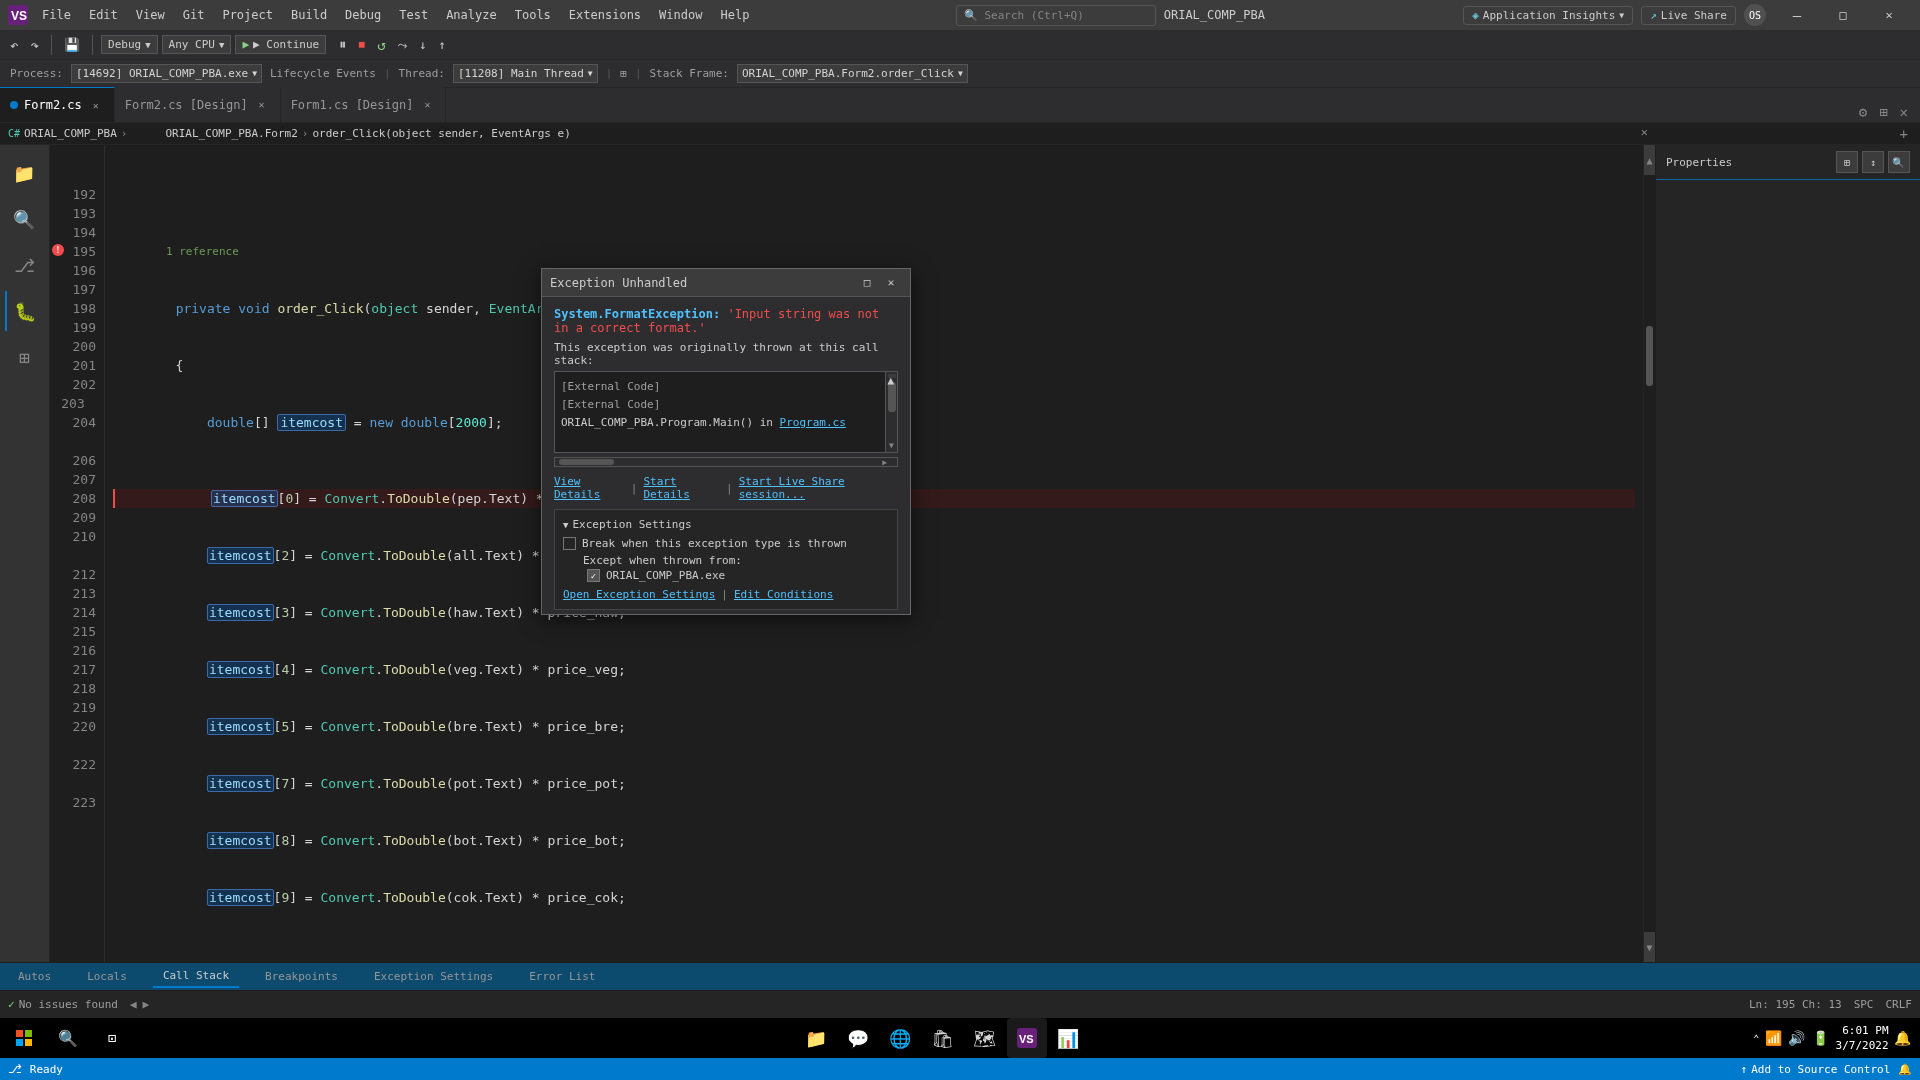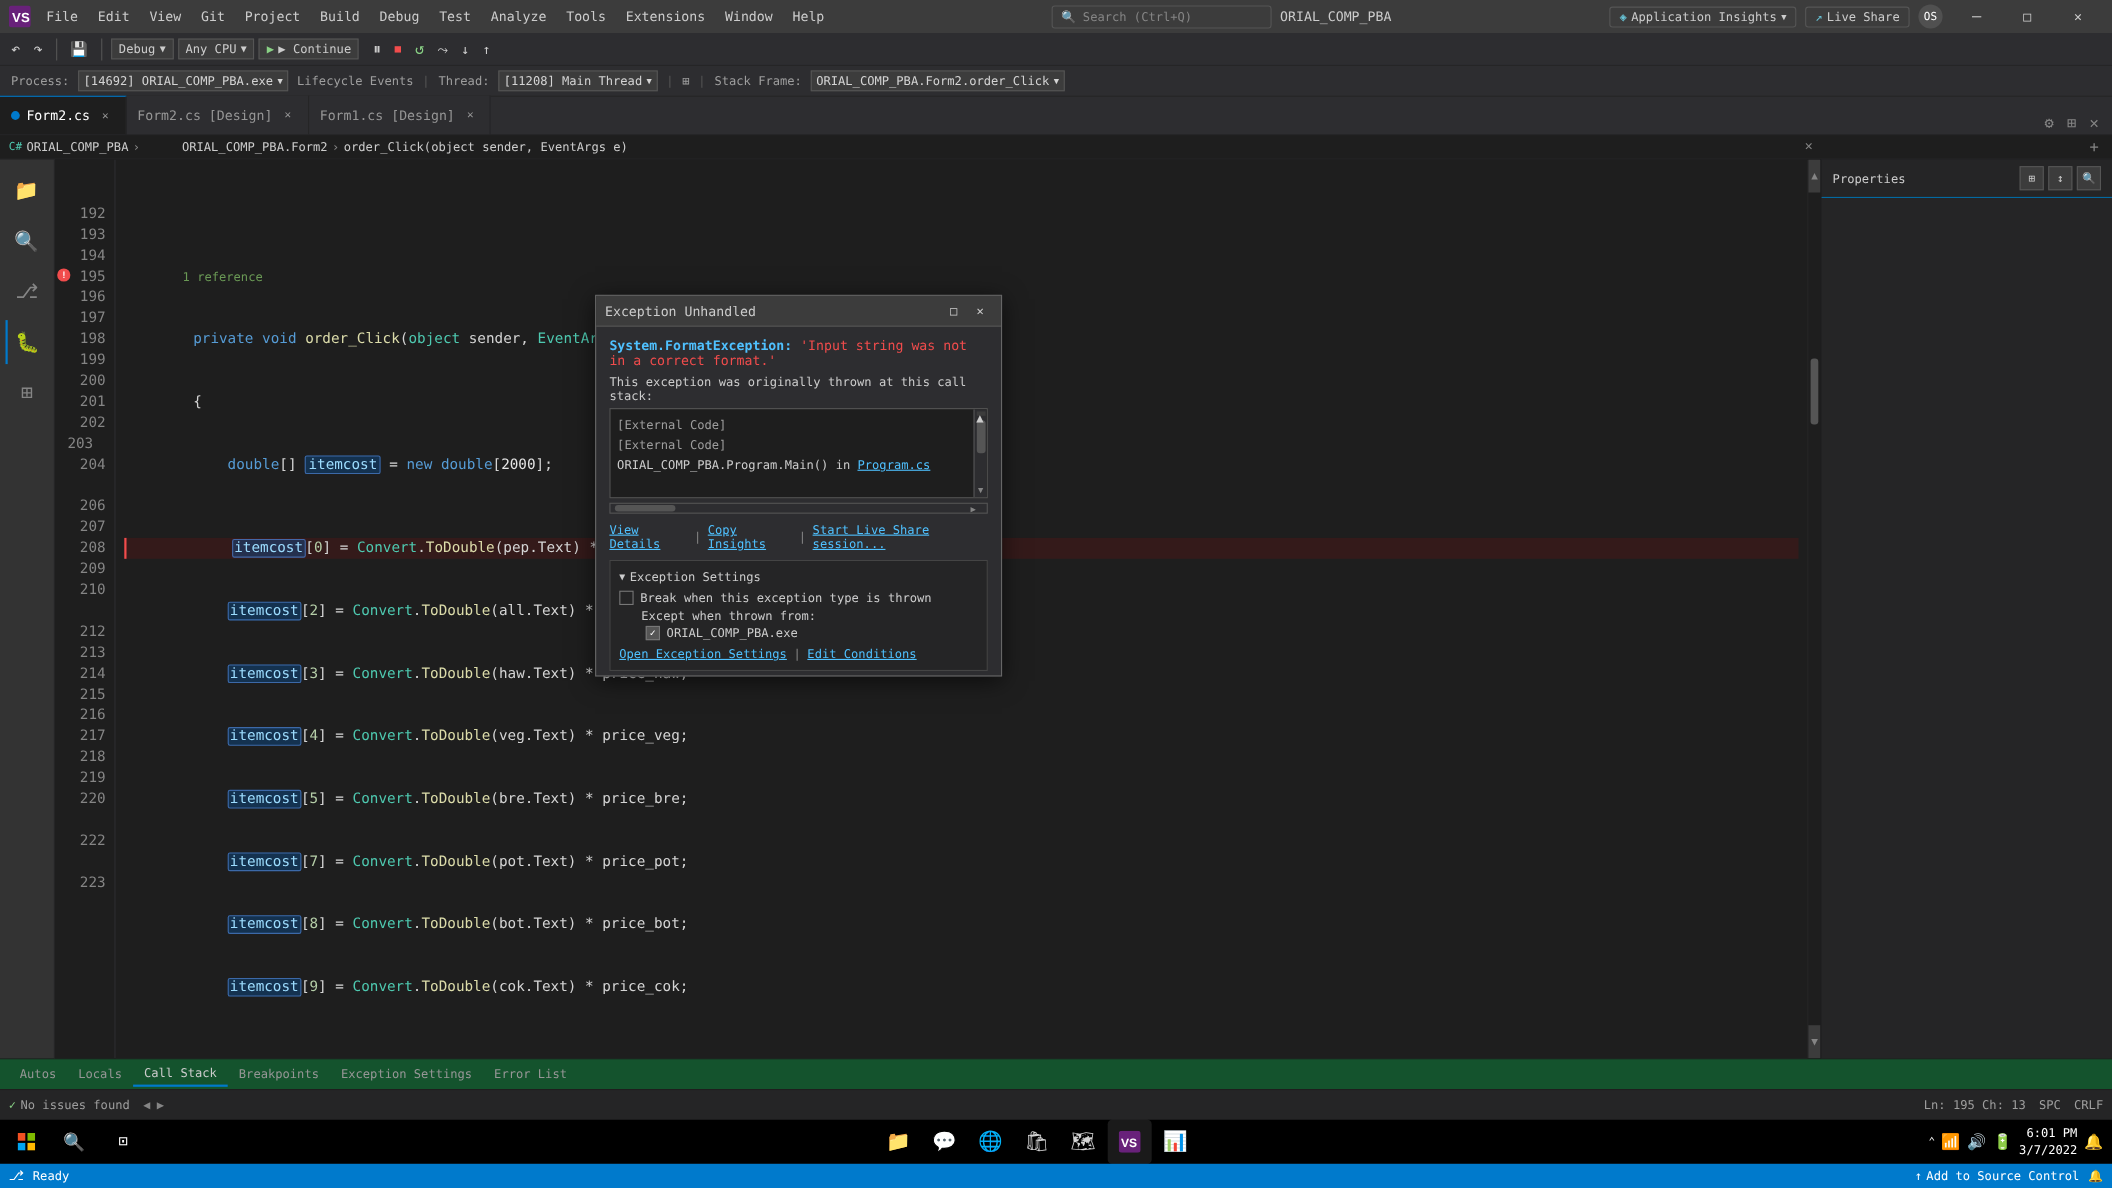--- a/index.html
+++ b/index.html
@@ -203,21 +203,21 @@
           <div style="height:19px;">222</div>
           <div style="height:19px;color:#6a9955;font-size:11px;text-align:left;padding-left:4px;"></div>
           <div style="height:19px;">223</div>
         </div>
 
         <div style="flex:1;padding:2px 8px;overflow:hidden;color:#d4d4d4;font-family:'Consolas',monospace;font-size:13px;line-height:19px;white-space:pre;position:relative;">
           <div style="height:19px;"></div>
           <div style="height:19px;color:#6a9955;font-size:11px;white-space:pre;">        1 reference</div>
           <div style="height:19px;">        <span style="color:#569cd6;">private</span> <span style="color:#569cd6;">void</span> <span style="color:#dcdcaa;">order_Click</span>(<span style="color:#4ec9b0;">object</span> sender, <span style="color:#4ec9b0;">EventArgs</span> e)</div>
           <div style="height:19px;">        {</div>
-          <div style="height:19px;">            <span style="color:#569cd6;">double</span>[] <span style="color:#9cdcfe;background:rgba(0,100,200,0.3);padding:0 2px;border:1px solid rgba(100,160,255,0.5);border-radius:2px;">itemcost</span> = <span style="color:#569cd6;">new</span> <span style="color:#569cd6;">double</span>[<span style="color:#e5e5e5;">2000</span>];</div>
+          <div style="height:19px;">            <span style="color:#569cd6;">double</span>[] <span style="color:#9cdcfe;background:rgba(0,100,200,0.3);padding:0 2px;border:1px solid rgba(100,160,255,0.5);border-radius:2px;">itemcost</span> = <span style="color:#569cd6;">new</span> <span style="color:#569cd6;">double</span>[<span style="color:#5eead4;">2000</span>];</div>
           
           <div style="height:19px;background:rgba(255,0,0,0.1);border-left:2px solid #f14c4c;padding-left:2px;">            <span style="background:rgba(0,100,200,0.3);border:1px solid rgba(100,160,255,0.5);border-radius:2px;padding:0 1px;color:#9cdcfe;">itemcost</span>[<span style="color:#b5cea8;">0</span>] = <span style="color:#4ec9b0;">Convert</span>.<span style="color:#dcdcaa;">ToDouble</span>(pep.Text) * price_pep;<span style="color:#f14c4c;"> ⊗</span></div>
           <div style="height:19px;">            <span style="background:rgba(0,100,200,0.3);border:1px solid rgba(100,160,255,0.5);border-radius:2px;padding:0 1px;color:#9cdcfe;">itemcost</span>[<span style="color:#b5cea8;">2</span>] = <span style="color:#4ec9b0;">Convert</span>.<span style="color:#dcdcaa;">ToDouble</span>(all.Text) * price_all;</div>
           <div style="height:19px;">            <span style="background:rgba(0,100,200,0.3);border:1px solid rgba(100,160,255,0.5);border-radius:2px;padding:0 1px;color:#9cdcfe;">itemcost</span>[<span style="color:#b5cea8;">3</span>] = <span style="color:#4ec9b0;">Convert</span>.<span style="color:#dcdcaa;">ToDouble</span>(haw.Text) * price_haw;</div>
           <div style="height:19px;">            <span style="background:rgba(0,100,200,0.3);border:1px solid rgba(100,160,255,0.5);border-radius:2px;padding:0 1px;color:#9cdcfe;">itemcost</span>[<span style="color:#b5cea8;">4</span>] = <span style="color:#4ec9b0;">Convert</span>.<span style="color:#dcdcaa;">ToDouble</span>(veg.Text) * price_veg;</div>
           <div style="height:19px;">            <span style="background:rgba(0,100,200,0.3);border:1px solid rgba(100,160,255,0.5);border-radius:2px;padding:0 1px;color:#9cdcfe;">itemcost</span>[<span style="color:#b5cea8;">5</span>] = <span style="color:#4ec9b0;">Convert</span>.<span style="color:#dcdcaa;">ToDouble</span>(bre.Text) * price_bre;</div>
           <div style="height:19px;">            <span style="background:rgba(0,100,200,0.3);border:1px solid rgba(100,160,255,0.5);border-radius:2px;padding:0 1px;color:#9cdcfe;">itemcost</span>[<span style="color:#b5cea8;">7</span>] = <span style="color:#4ec9b0;">Convert</span>.<span style="color:#dcdcaa;">ToDouble</span>(pot.Text) * price_pot;</div>
           <div style="height:19px;">            <span style="background:rgba(0,100,200,0.3);border:1px solid rgba(100,160,255,0.5);border-radius:2px;padding:0 1px;color:#9cdcfe;">itemcost</span>[<span style="color:#b5cea8;">8</span>] = <span style="color:#4ec9b0;">Convert</span>.<span style="color:#dcdcaa;">ToDouble</span>(bot.Text) * price_bot;</div>
           <div style="height:19px;">            <span style="background:rgba(0,100,200,0.3);border:1px solid rgba(100,160,255,0.5);border-radius:2px;padding:0 1px;color:#9cdcfe;">itemcost</span>[<span style="color:#b5cea8;">9</span>] = <span style="color:#4ec9b0;">Convert</span>.<span style="color:#dcdcaa;">ToDouble</span>(cok.Text) * price_cok;</div>
           
@@ -299,21 +299,21 @@
       </div>
 
       <div style="height:10px;background:#2d2d30;border:1px solid #555;margin-bottom:4px;display:flex;align-items:center;padding:0 12px 0 4px;">
         <div style="height:6px;width:55px;background:#555;border-radius:3px;cursor:pointer;"></div>
         <div style="position:absolute;right:23px;font-size:8px;color:#858585;cursor:pointer;">▶</div>
       </div>
 
       <div style="display:flex;align-items:center;gap:6px;padding:4px 0;font-size:11px;">
         <span style="color:#4fc1ff;text-decoration:underline;cursor:pointer;">View Details</span>
         <span style="color:#858585;">|</span>
-        <span style="color:#4fc1ff;text-decoration:underline;cursor:pointer;">Copy Insights</span>
+        <span style="color:#4fc1ff;text-decoration:underline;cursor:pointer;">Start Details</span>
         <span style="color:#858585;">|</span>
         <span style="color:#4fc1ff;text-decoration:underline;cursor:pointer;">Start Live Share session...</span>
       </div>
 
       <div style="background:#252526;border:1px solid #444;padding:8px;margin-top:4px;">
 
         <div style="display:flex;align-items:center;gap:4px;font-size:11px;color:#cccccc;margin-bottom:6px;cursor:pointer;">
           <span style="font-size:9px;color:#cccccc;">▼</span>
           <span>Exception Settings</span>
         </div>
@@ -333,21 +333,21 @@
           <span style="color:#4fc1ff;text-decoration:underline;cursor:pointer;">Open Exception Settings</span>
           <span style="color:#858585;">|</span>
           <span style="color:#4fc1ff;text-decoration:underline;cursor:pointer;">Edit Conditions</span>
         </div>
       </div>
     </div>
 
     <div style="position:absolute;bottom:0;right:0;width:10px;height:10px;cursor:se-resize;"></div>
   </div>
 
-  <div style="height:28px;background:#14532d;border-top:1px solid #1e1e1e;display:flex;align-items:center;padding:0 8px;gap:0;">
+  <div style="height:28px;background:#0c4a6e;border-top:1px solid #1e1e1e;display:flex;align-items:center;padding:0 8px;gap:16px;">
     <div style="padding:4px 10px;font-size:11px;color:#969696;cursor:pointer;">Autos</div>
     <div style="padding:4px 10px;font-size:11px;color:#969696;cursor:pointer;">Locals</div>
     <div style="padding:4px 10px;font-size:11px;color:#cccccc;cursor:pointer;border-bottom:2px solid #007acc;">Call Stack</div>
     <div style="padding:4px 10px;font-size:11px;color:#969696;cursor:pointer;">Breakpoints</div>
     <div style="padding:4px 10px;font-size:11px;color:#969696;cursor:pointer;">Exception Settings</div>
     <div style="padding:4px 10px;font-size:11px;color:#969696;cursor:pointer;">Error List</div>
   </div>
 
   <div style="height:28px;background:#252526;border-top:1px solid #1e1e1e;display:flex;align-items:center;padding:0 8px;gap:12px;font-size:11px;color:#9e9e9e;">
     <div style="display:flex;align-items:center;gap:4px;cursor:pointer;">

